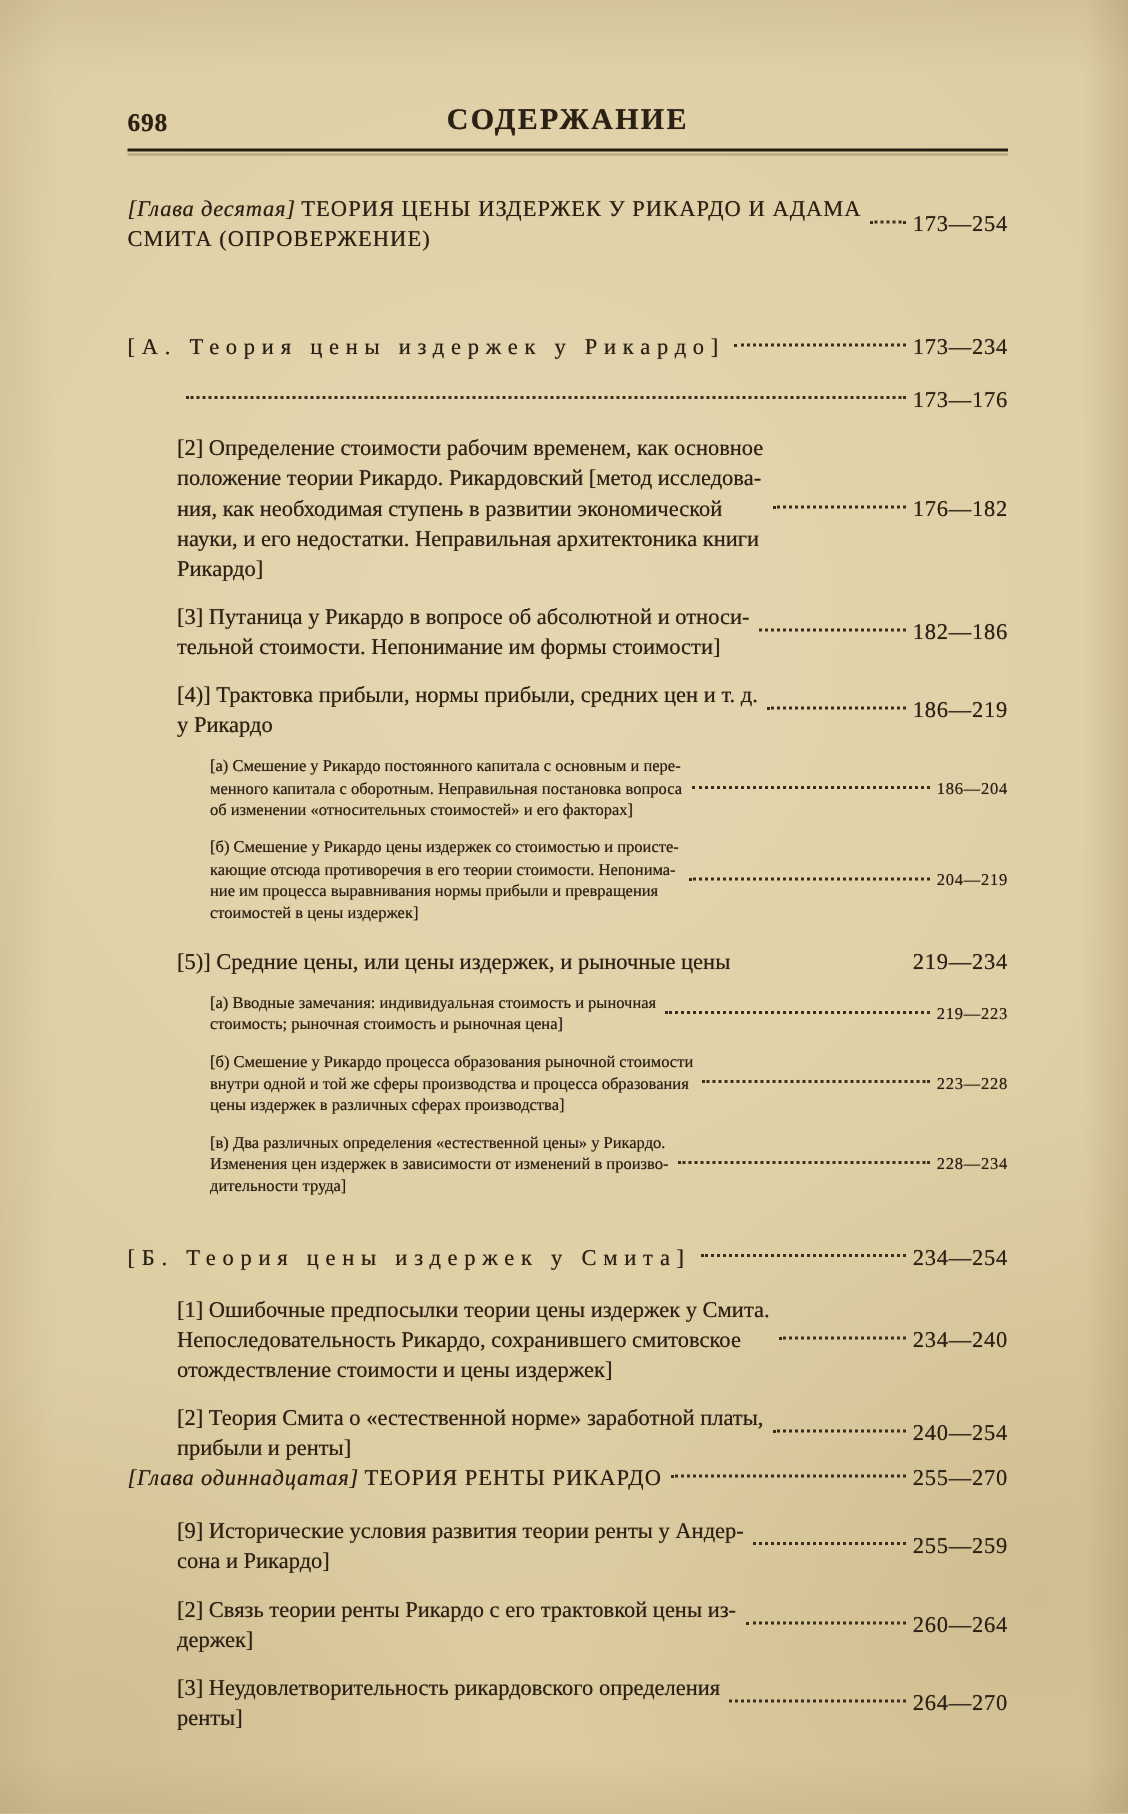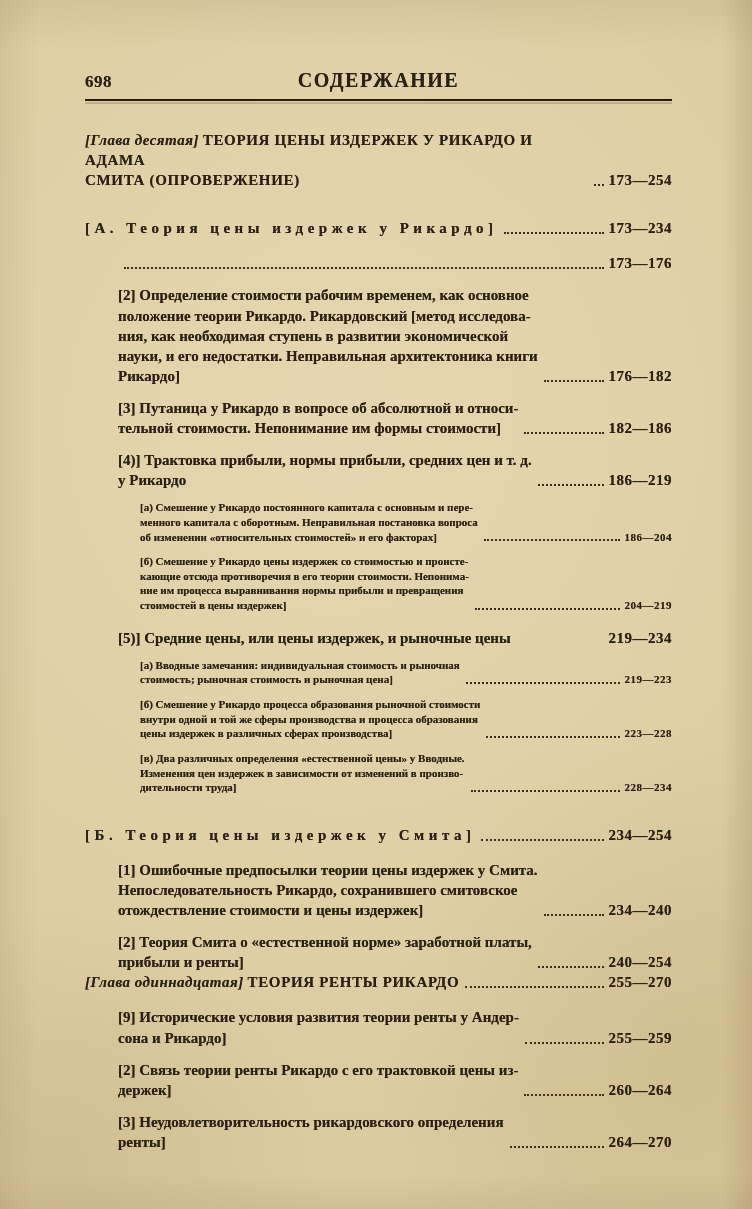--- a/index.html
+++ b/index.html
@@ -50,25 +50,25 @@
     height: 0;
     border-top: 2.5px solid #261d10;
     box-shadow: 0 3px 0 rgba(80,60,30,0.22);
   }
 
   
   .toc { margin-top: 29px; }
 
   .entry {
     display: flex;
-    align-items: flex-end;
+    align-items: center;
     margin-top: 12px;
     font-size: 15px;
     line-height: 1.34;
-    font-weight: 700;
+    font-weight: 400;
   }
   .entry .txt {
     flex: 0 1 auto;
     white-space: pre-line;
   }
   .entry .leader {
     flex: 1 1 10px;
     min-width: 10px;
     border-bottom: 2px dotted #3a2e1c;
     margin: 0 5px 4px 6px;
@@ -95,21 +95,21 @@
 
   .entry.subitem {
     margin-left: 55px;
     font-size: 11px;
     line-height: 1.33;
     margin-top: 10px;
   }
   .entry.subitem .leader { margin-bottom: 3px; }
 
   .gap-lg { margin-top: 30px; }
-  .gap-xl { margin-top: 28px; }
+  .gap-xl { margin-top: 52px; }
   .gap-md { margin-top: 15px; }
 </style>
 </head>
 <body>
 
 <div class="page">
 
   <div class="pagehead">
     <span class="pagenum">698</span>
     <span class="runhead">СОДЕРЖАНИЕ</span>
@@ -192,21 +192,21 @@
 
     <div class="entry subitem">
       <span class="txt">[б) Смешение у Рикардо процесса образования рыночной стоимости
 внутри одной и той же сферы производства и процесса образования
 цены издержек в различных сферах производства]</span>
       <span class="leader"></span>
       <span class="pages">223—228</span>
     </div>
 
     <div class="entry subitem">
-      <span class="txt">[в) Два различных определения «естественной цены» у Вводные.
+      <span class="txt">[в) Два различных определения «естественной цены» у Рикардо.
 Изменения цен издержек в зависимости от изменений в произво-
 дительности труда]</span>
       <span class="leader"></span>
       <span class="pages">228—234</span>
     </div>
 
     <div class="entry section gap-lg">
       <span class="txt">[Б. Теория цены издержек у Смита]</span>
       <span class="leader"></span>
       <span class="pages">234—254</span>

